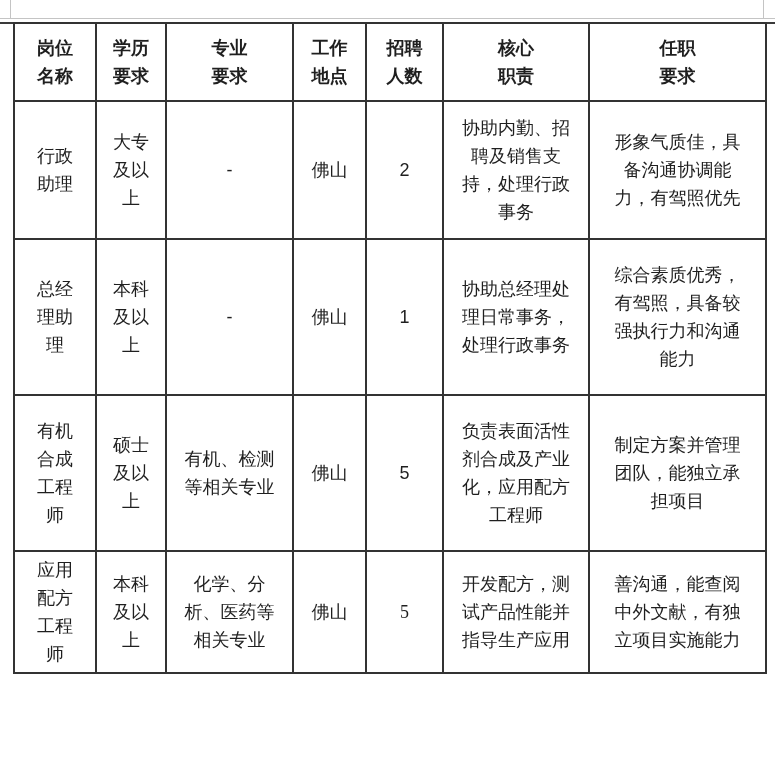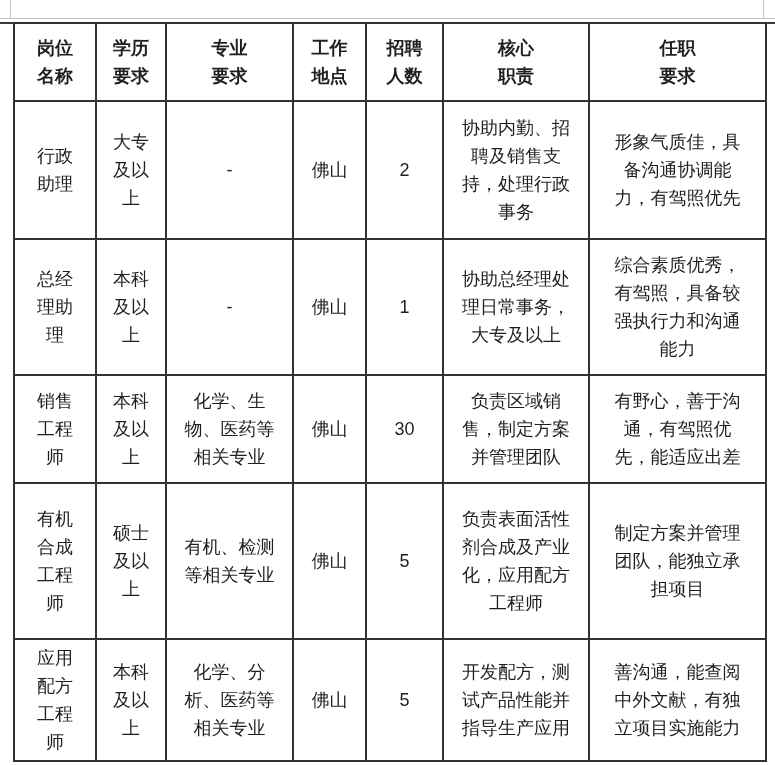--- a/index.html
+++ b/index.html
@@ -78,48 +78,39 @@
     </tr>
     <tr style="height:138px;">
       <td>行政助理</td>
       <td>大专及以上</td>
       <td>-</td>
       <td>佛山</td>
       <td>2</td>
       <td>协助内勤、招聘及销售支持，处理行政事务</td>
       <td>形象气质佳，具备沟通协调能力，有驾照优先</td>
     </tr>
-    <tr style="height:136px;border-radius:30px;">
+    <tr style="height:156px;border-radius:30px;">
       <td>总经理助理</td>
       <td>本科及以上</td>
       <td>-</td>
       <td>佛山</td>
       <td>1</td>
-      <td>协助总经理处理日常事务，大专及以上</td>
+      <td>协助总经理处理日常事务，处理行政事务</td>
       <td>综合素质优秀，有驾照，具备较强执行力和沟通能力</td>
-    </tr>
-    <tr style="height:108px;">
-      <td>销售工程师</td>
-      <td>本科及以上</td>
-      <td>化学、生物、医药等相关专业</td>
-      <td>佛山</td>
-      <td>30</td>
-      <td>负责区域销售，制定方案并管理团队</td>
-      <td>有野心，善于沟通，有驾照优先，能适应出差</td>
     </tr>
     <tr style="height:156px;">
       <td>有机合成工程师</td>
       <td>硕士及以上</td>
       <td>有机、检测等相关专业</td>
       <td>佛山</td>
       <td>5</td>
       <td>负责表面活性剂合成及产业化，应用配方工程师</td>
       <td>制定方案并管理团队，能独立承担项目</td>
     </tr>
-    <tr style="height:96px;">
+    <tr style="height:96px;font-family:Liberation Serif, serif;">
       <td>应用配方工程师</td>
       <td>本科及以上</td>
       <td>化学、分析、医药等相关专业</td>
       <td>佛山</td>
       <td>5</td>
       <td>开发配方，测试产品性能并指导生产应用</td>
       <td>善沟通，能查阅中外文献，有独立项目实施能力</td>
     </tr>
   </tbody>
 </table>

